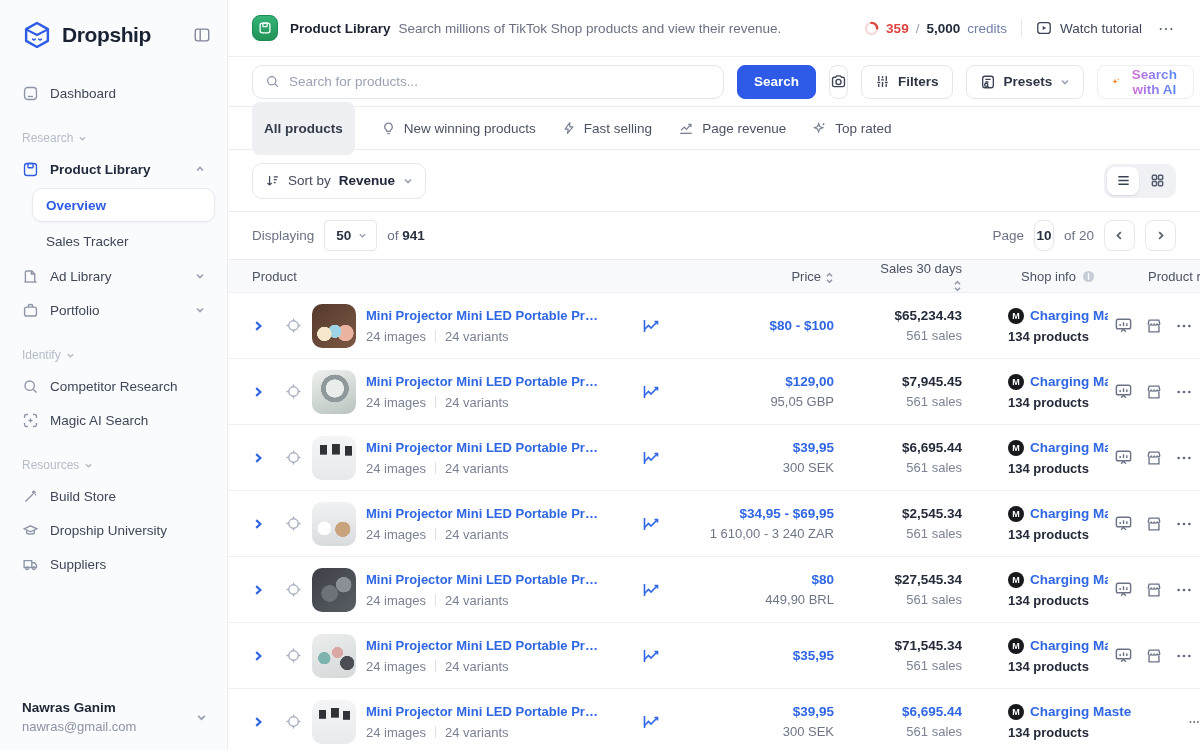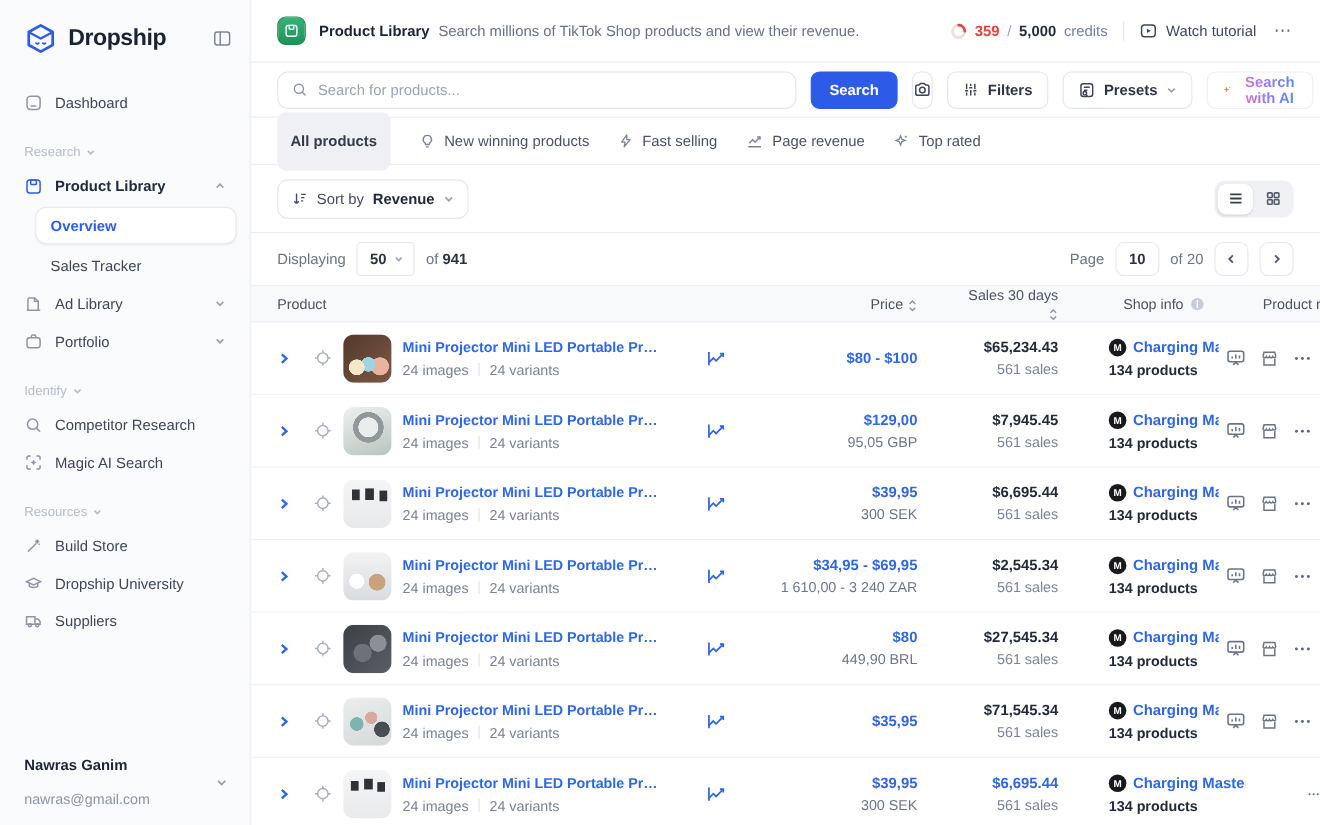--- a/index.html
+++ b/index.html
@@ -22,21 +22,21 @@
     margin:21px 0 7px;padding:0 10px;cursor:pointer}
   .subnav{margin:2px 0 2px 20px}
   .sub-active{background:#fff;border:1px solid #e7eaf0;border-radius:10px;height:34px;display:flex;
     align-items:center;padding:0 13px;color:#2e5ce5;font-weight:600;font-size:13.5px;
     box-shadow:0 1px 2px rgba(20,30,60,.05);cursor:pointer}
   .sub-item{height:32px;display:flex;align-items:center;padding:0 14px;color:#3e4658;
     font-size:13.5px;margin-top:3px;cursor:pointer}
   .user-row{position:absolute;bottom:0;left:0;right:0;padding:14px 20px 16px 22px;
     display:flex;align-items:center;cursor:pointer}
   .user-name{font-size:13.5px;font-weight:700;color:#1d2534}
-  .user-email{font-size:13px;color:#8b93a5;margin-top:16px}
+  .user-email{font-size:13px;color:#8b93a5;margin-top:4px}
   .user-chev{margin-left:auto}
 
   
   .main{flex:1;display:flex;flex-direction:column;min-width:0}
   .topbar{height:57px;border-bottom:1px solid #ecedf2;display:flex;align-items:center;
     padding:0 24px;flex-shrink:0}
   .app-icon{width:26px;height:26px;border-radius:8px;background:linear-gradient(180deg,#36b377,#1f9257);
     border:1px solid #1d8a52;display:flex;align-items:center;justify-content:center;flex-shrink:0}
   .tb-title{font-size:13.5px;font-weight:700;color:#1c2433;margin-left:12px;white-space:nowrap}
   .tb-sub{font-size:13.5px;color:#697183;margin-left:8px;white-space:nowrap}
@@ -79,21 +79,21 @@
   .vt-btn{width:32px;height:28px;border-radius:8px;display:flex;align-items:center;
     justify-content:center;cursor:pointer}
   .vt-btn.active{background:#fff;box-shadow:0 1px 2px rgba(20,30,60,.12)}
 
   .countrow{height:48px;border-bottom:1px solid #ecedf2;display:flex;align-items:center;
     padding:0 24px;font-size:13.5px;color:#6b7385;flex-shrink:0}
   .sel-box{margin:0 10px;border:1px solid #e4e7ee;border-radius:4px;height:31px;display:flex;
     align-items:center;gap:7px;padding:0 9px 0 11px;font-weight:600;color:#2a3242;cursor:pointer;background:#fff}
   .count-total b{color:#2a3242;font-weight:700}
   .pager{margin-left:auto;display:flex;align-items:center;gap:10px}
-  .page-input{width:40px;height:31px;border:1px solid #e4e7ee;border-radius:8px;text-align:center;
+  .page-input{width:20px;height:31px;border:1px solid #e4e7ee;border-radius:8px;text-align:center;
     font-size:13.5px;font-weight:600;color:#2a3242;outline:none;font-family:"Liberation Sans",sans-serif}
   .pg-btn{width:31px;height:31px;border:1px solid #e4e7ee;border-radius:8px;background:#fff;
     display:flex;align-items:center;justify-content:center;cursor:pointer}
 
   
   .thead{display:flex;align-items:center;height:33px;background:#f8f9fb;border-bottom:1px solid #edeff3;
     font-size:13px;color:#4b5263;padding-left:24px;flex-shrink:0}
   .h-product{flex:1;min-width:0}
   .c-price{width:138px;display:flex;flex-direction:column;justify-content:center;align-items:flex-end;text-align:right}
   .h-price,.h-sales{flex-direction:row;justify-content:flex-end;gap:4px}

